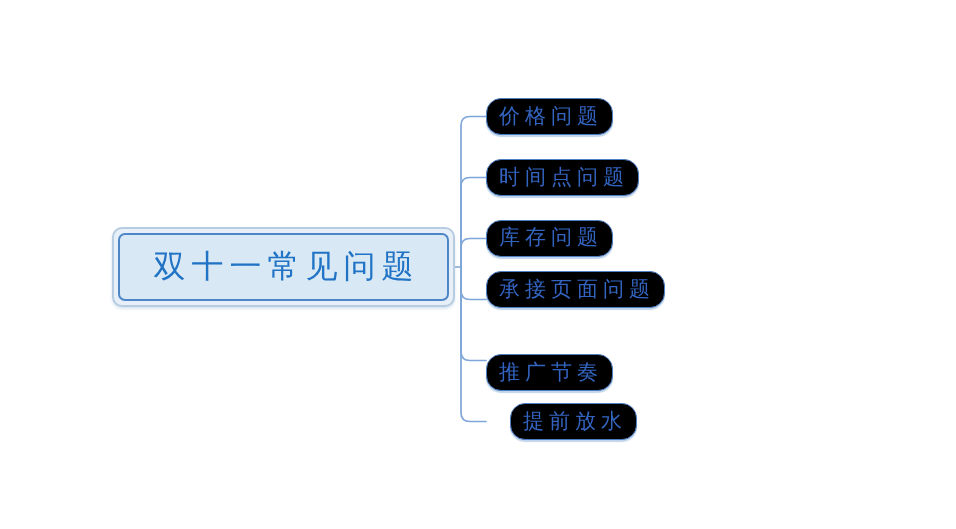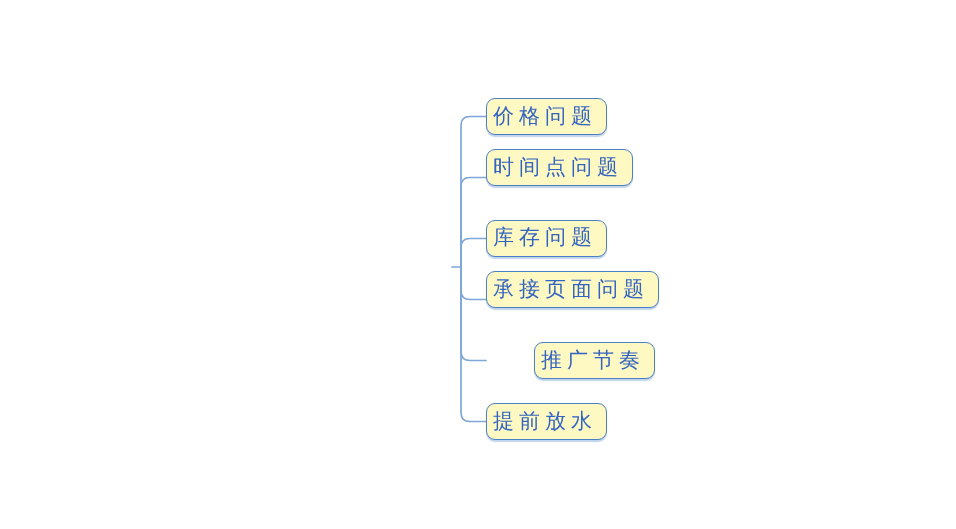--- a/index.html
+++ b/index.html
@@ -51,24 +51,24 @@
     white-space: nowrap;
     padding-left: 6px; 
   }
   
   .child-node {
     position: absolute;
     left: 486px;
     height: 35px;
     line-height: 35px;
     border: 1.5px solid #4d7fc5;
-    border-radius: 9px;
-    background: #fef9c3;
+    border-radius: 15px;
+    background: #000000;
     box-shadow: 0 2px 1px rgba(130,170,215,0.5);
-    padding: 0 9px 0 6px;
+    padding: 0 9px 0 12px;
     white-space: nowrap;
     cursor: default;
   }
   .child-label {
     font-size: 21px;
     letter-spacing: 5px;
     color: #3364c0;
   }
 </style>
 </head>
@@ -79,23 +79,28 @@
   <svg class="connectors" viewBox="0 0 956 529" id="connector-svg">
       <path d="M 452 267 H 461" fill="none" stroke="#7ea6d8" stroke-width="1.7" stroke-linecap="round"></path>
       <path d="M 461 267 V 125.5 Q 461 116.5 470 116.5 H 486" fill="none" stroke="#7ea6d8" stroke-width="1.7" stroke-linecap="round"></path>
       <path d="M 461 267 V 186.5 Q 461 177.5 470 177.5 H 486" fill="none" stroke="#7ea6d8" stroke-width="1.7" stroke-linecap="round"></path>
       <path d="M 461 267 V 247.5 Q 461 238.5 470 238.5 H 486" fill="none" stroke="#7ea6d8" stroke-width="1.7" stroke-linecap="round"></path>
       <path d="M 461 267 V 290.5 Q 461 299.5 470 299.5 H 486" fill="none" stroke="#7ea6d8" stroke-width="1.7" stroke-linecap="round"></path>
       <path d="M 461 267 V 351.5 Q 461 360.5 470 360.5 H 486" fill="none" stroke="#7ea6d8" stroke-width="1.7" stroke-linecap="round"></path>
       <path d="M 461 267 V 412.5 Q 461 421.5 470 421.5 H 486" fill="none" stroke="#7ea6d8" stroke-width="1.7" stroke-linecap="round"></path>
     </svg>
 
+  <div class="root-node">
+    <div class="root-inner">
+      <span class="root-label">双十一常见问题</span>
+    </div>
+  </div>
 
   <div id="child-container">
       <div class="child-node" style="top: 98px;"><span class="child-label">价格问题</span></div>
-      <div class="child-node" style="top: 149px;"><span class="child-label">时间点问题</span></div>
+      <div class="child-node" style="top: 159px;"><span class="child-label">时间点问题</span></div>
       <div class="child-node" style="top: 220px; font-family: Liberation Mono, monospace;"><span class="child-label">库存问题</span></div>
       <div class="child-node" style="top: 271px;"><span class="child-label">承接页面问题</span></div>
-      <div class="child-node" style="top: 342px; margin-left: 48px;"><span class="child-label">推广节奏</span></div>
-      <div class="child-node" style="top: 403px;"><span class="child-label">提前放水</span></div>
+      <div class="child-node" style="top: 354px;"><span class="child-label">推广节奏</span></div>
+      <div class="child-node" style="top: 403px; margin-left: 24px;"><span class="child-label">提前放水</span></div>
     </div>
 
 </div>
 
 </body></html>

